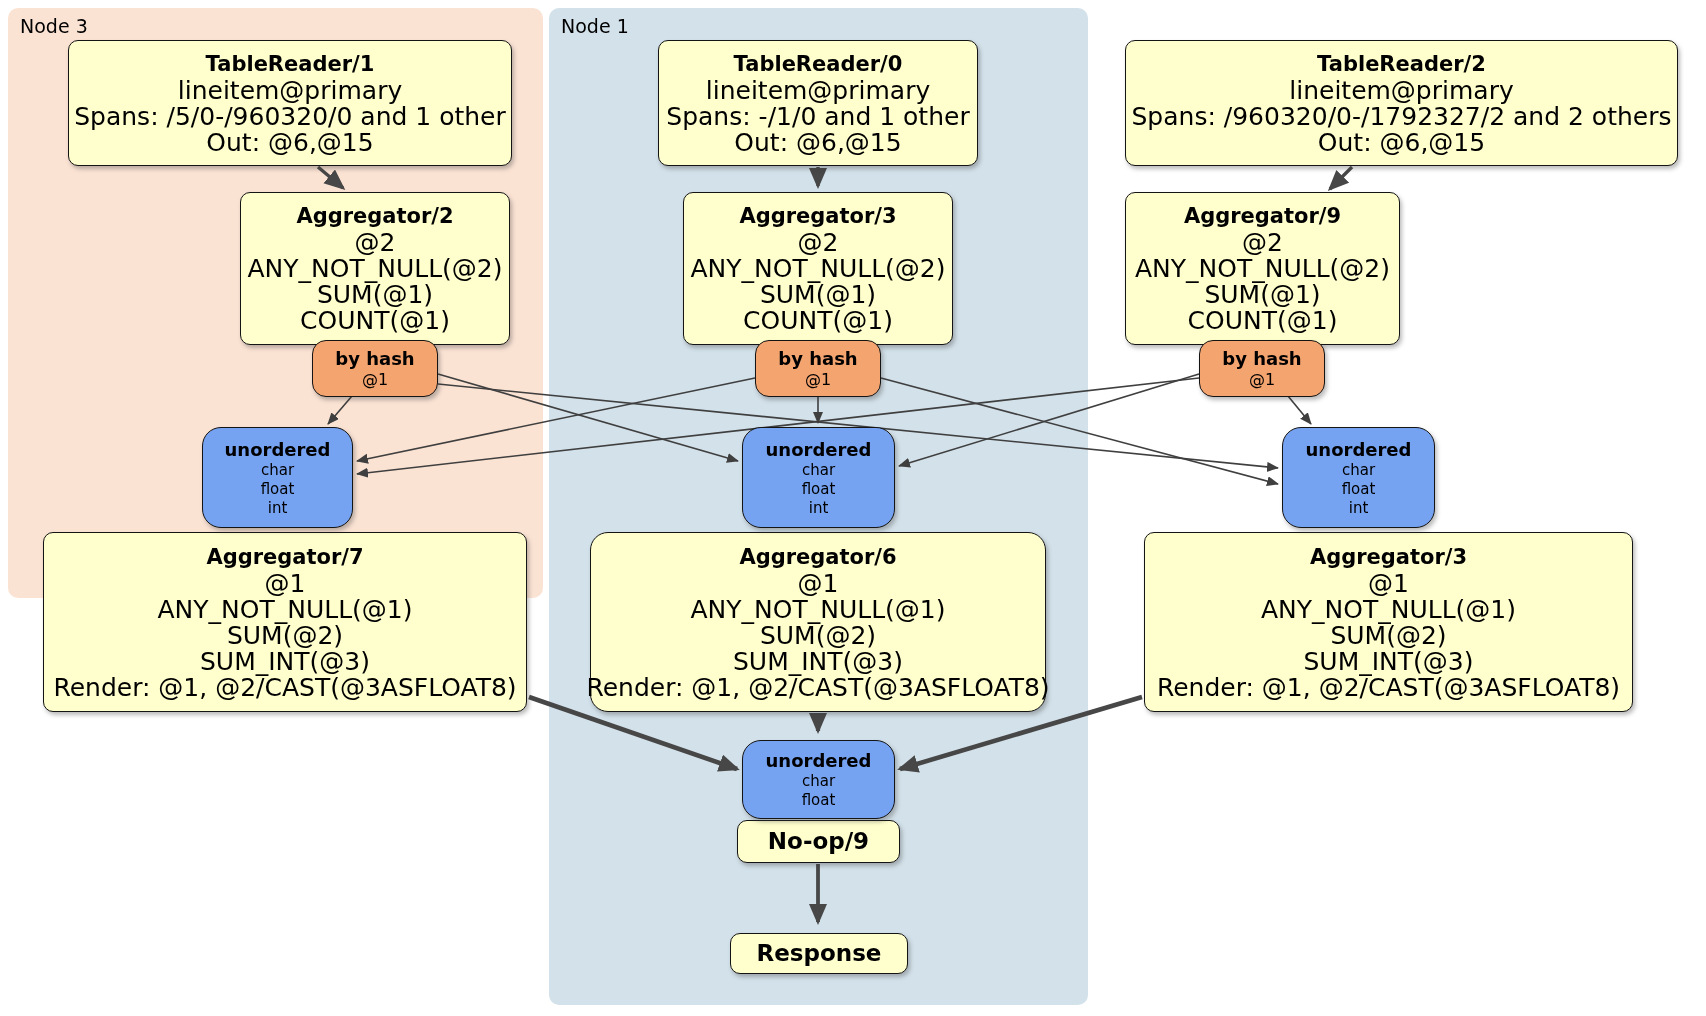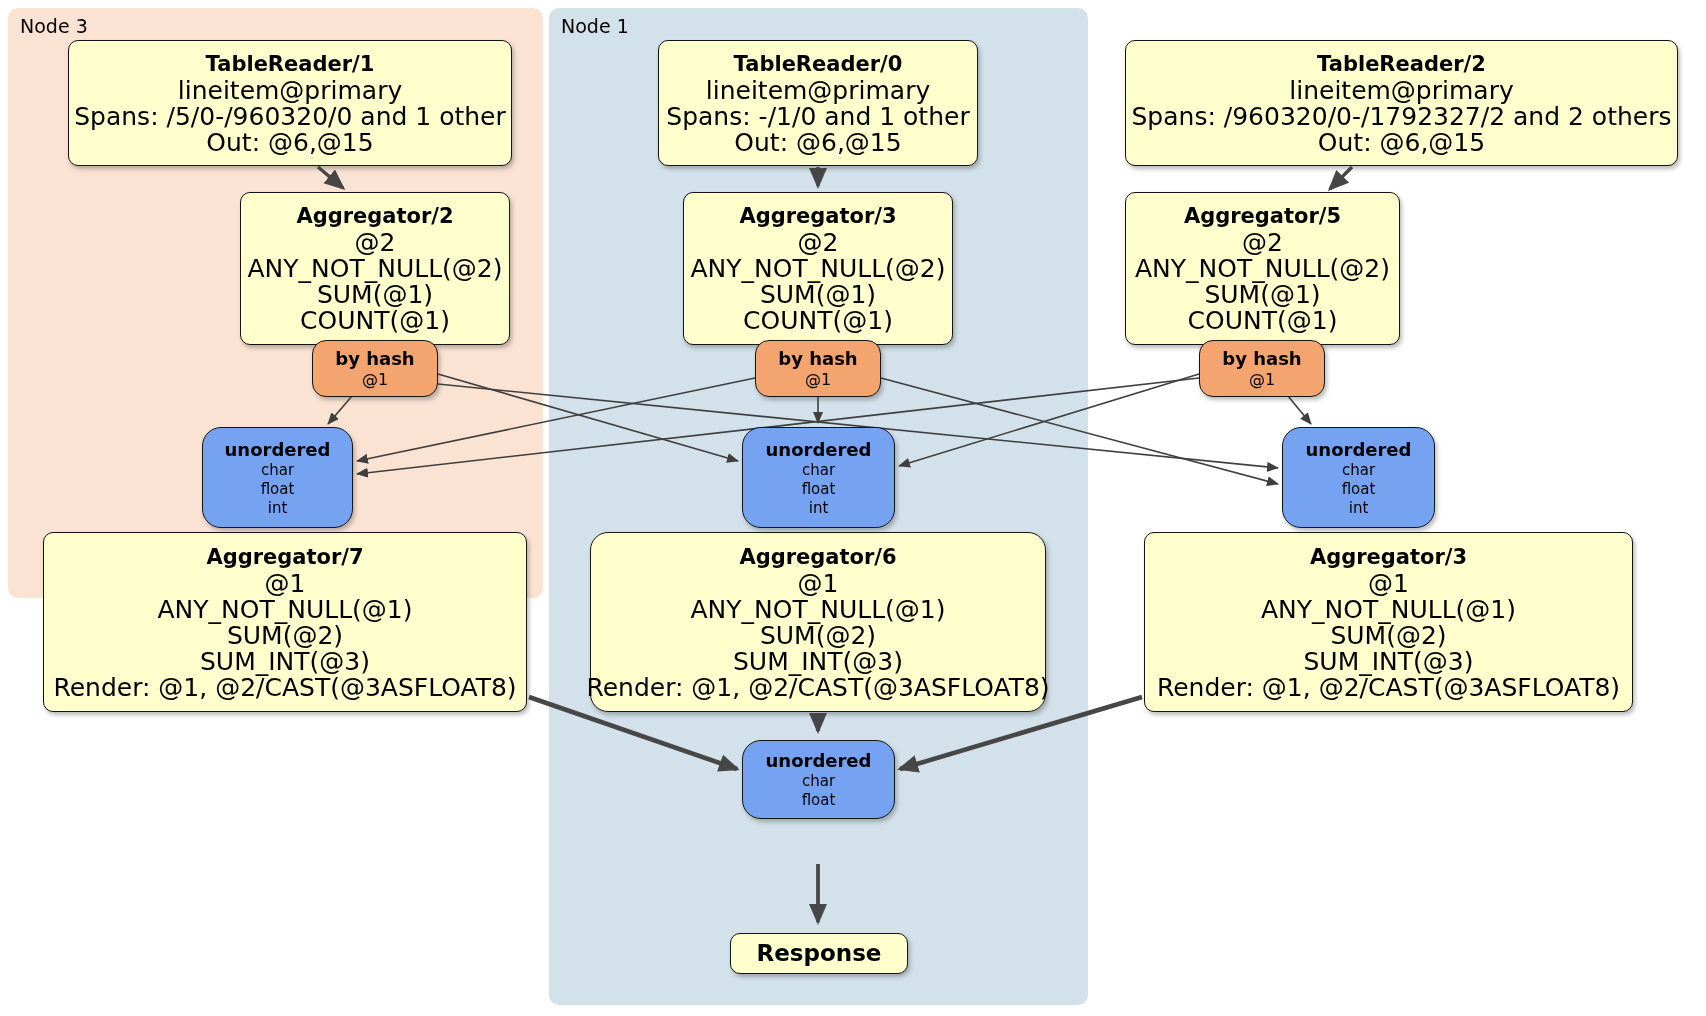--- a/index.html
+++ b/index.html
@@ -132,32 +132,35 @@
     <div class="line">ANY_NOT_NULL(@1)</div>
     <div class="line">SUM(@2)</div>
     <div class="line">SUM_INT(@3)</div>
     <div class="line">Render: @1, @2/CAST(@3ASFLOAT8)</div>
   </div>
   <div class="box blue" style="left:742px; top:740px; width:153px; height:79px;">
     <div class="title">unordered</div>
     <div class="line">char</div>
     <div class="line">float</div>
   </div>
+  <div class="box yellow single" style="left:737px; top:820px; width:163px; height:43px;">
+    <div class="title">No-op/9</div>
+  </div>
   <div class="box yellow single" style="left:730px; top:933px; width:178px; height:41px;">
     <div class="title">Response</div>
   </div>
 
   <div class="box yellow" style="left:1125px; top:40px; width:553px; height:126px;">
     <div class="title">TableReader/2</div>
     <div class="line">lineitem@primary</div>
     <div class="line">Spans: /960320/0-/1792327/2 and 2 others</div>
     <div class="line">Out: @6,@15</div>
   </div>
   <div class="box yellow" style="left:1125px; top:192px; width:275px; height:153px;">
-    <div class="title">Aggregator/5</div>
+    <div class="title">Aggregator/9</div>
     <div class="line">@2</div>
     <div class="line">ANY_NOT_NULL(@2)</div>
     <div class="line">SUM(@1)</div>
     <div class="line">COUNT(@1)</div>
   </div>
   <div class="box orange" style="left:1199px; top:340px; width:126px; height:57px;">
     <div class="title">by hash</div>
     <div class="line">@1</div>
   </div>
   <div class="box blue" style="left:1282px; top:427px; width:153px; height:101px;">

